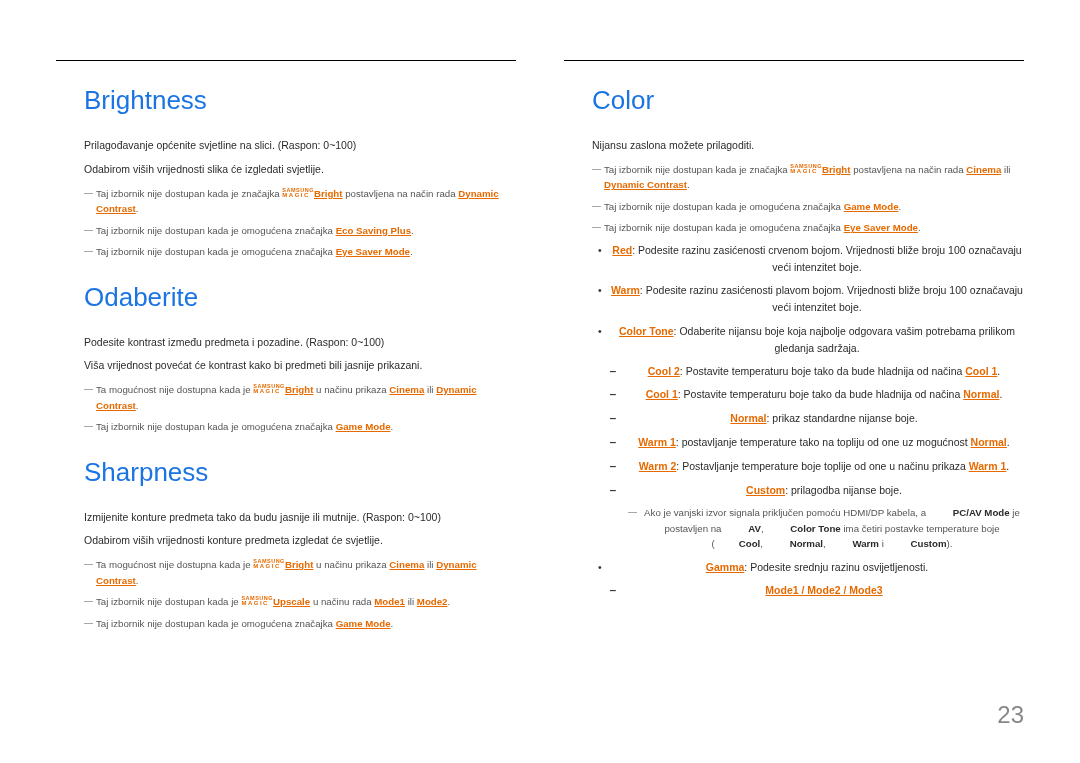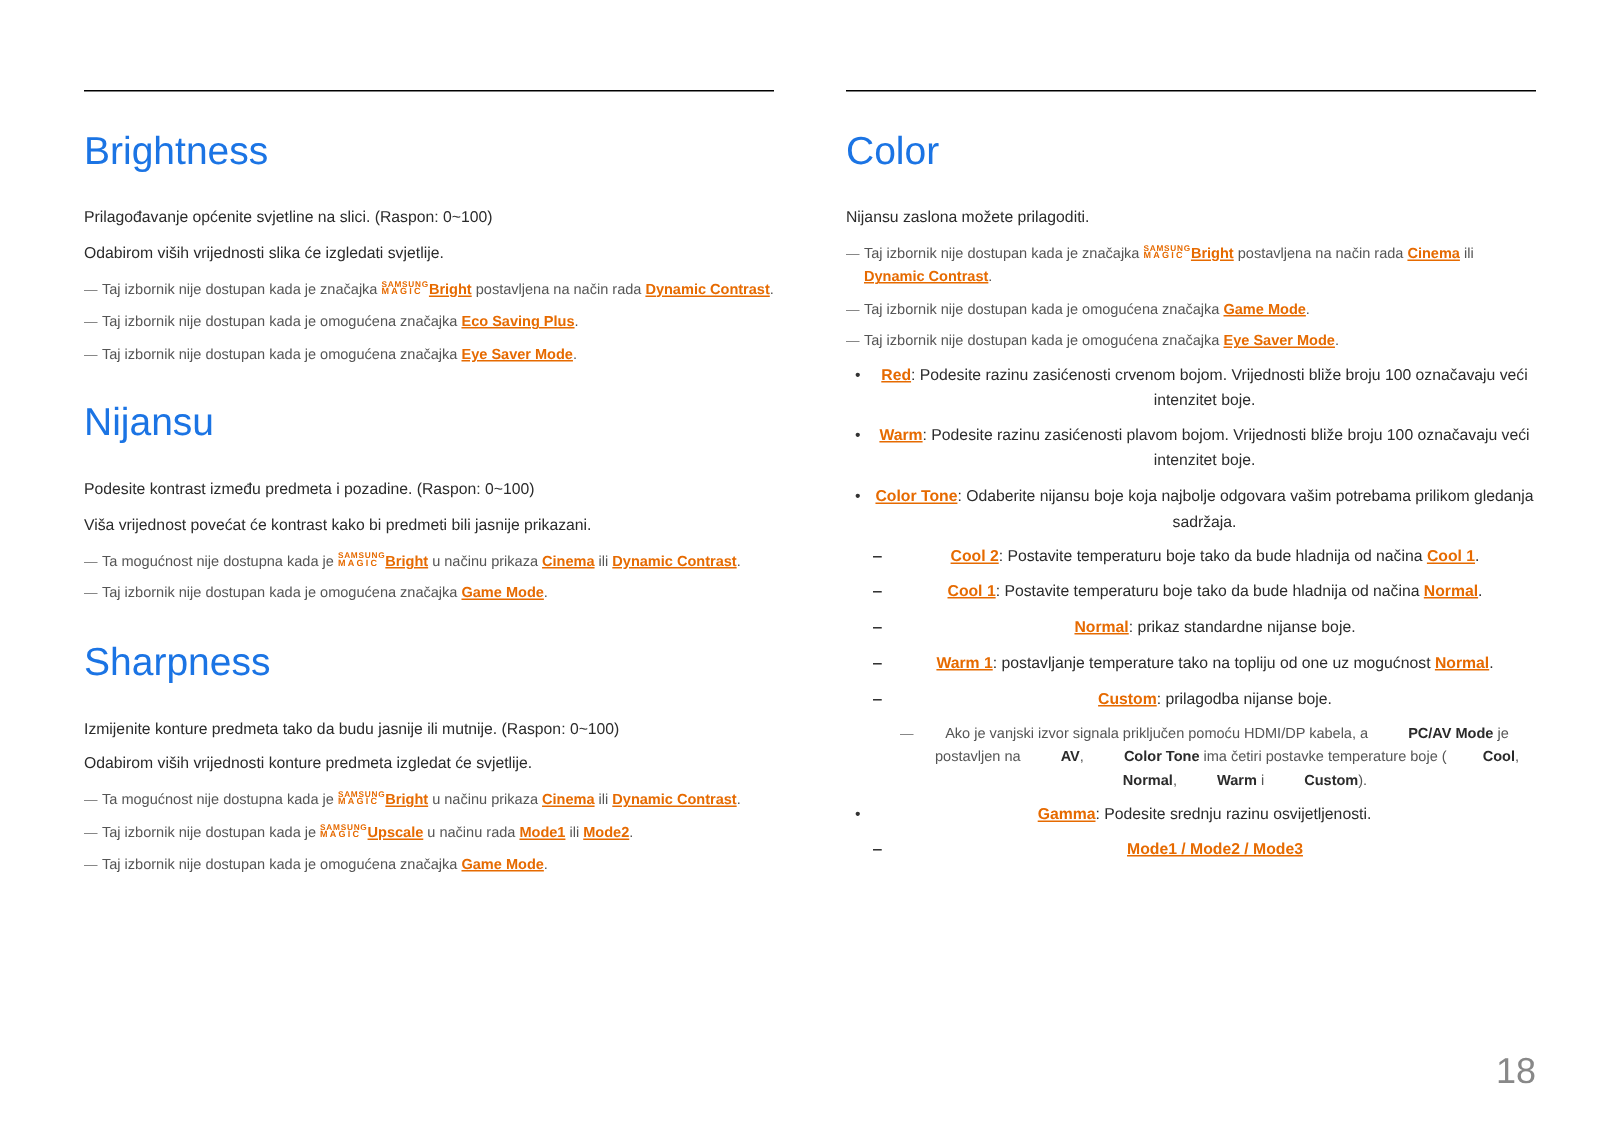--- a/index.html
+++ b/index.html
@@ -134,21 +134,21 @@
     font-size: 9px;
   }
   .page-num {
     position: absolute;
     bottom: 34px;
     right: 56px;
     font-size: 24px;
     color: #888;
     font-weight: 300;
   }
-  .section-block { margin-bottom: 22px; }
+  .section-block { margin-bottom: 22px; margin-left: 28px; }
 </style>
 </head>
 <body>
 
 <div class="page-wrap">
 
   <div class="col">
     <div class="rule-top"></div>
 
     <div class="section-block">
@@ -160,21 +160,21 @@
       </p>
       <p class="note-line">
         <span>Taj izbornik nije dostupan kada je omogućena značajka </span><span class="hl">Eco Saving Plus</span>.
       </p>
       <p class="note-line">
         <span>Taj izbornik nije dostupan kada je omogućena značajka </span><span class="hl">Eye Saver Mode</span>.
       </p>
     </div>
 
     <div class="section-block">
-      <h2 class="section-title">Nijansu</h2>
+      <h2 class="section-title">Odaberite</h2>
       <p class="body-text">Podesite kontrast između predmeta i pozadine. (Raspon: 0~100)</p>
       <p class="body-text">Viša vrijednost povećat će kontrast kako bi predmeti bili jasnije prikazani.</p>
       <p class="note-line">
         <span>Ta mogućnost nije dostupna kada je </span><span class="magic"><span class="magic-top">SAMSUNG</span><span class="magic-bot">MAGIC</span></span><span class="hl">Bright</span><span> u načinu prikaza </span><span class="hl">Cinema</span><span> ili </span><span class="hl">Dynamic Contrast</span>.
       </p>
       <p class="note-line">
         <span>Taj izbornik nije dostupan kada je omogućena značajka </span><span class="hl">Game Mode</span>.
       </p>
     </div>
 
@@ -213,30 +213,31 @@
       <ul class="bullets">
         <li><span class="hl">Red</span><span>: Podesite razinu zasićenosti crvenom bojom. Vrijednosti bliže broju 100 označavaju veći intenzitet boje.</span></li>
         <li><span class="hl">Warm</span><span>: Podesite razinu zasićenosti plavom bojom. Vrijednosti bliže broju 100 označavaju veći intenzitet boje.</span></li>
         <li>
           <span class="hl">Color Tone</span><span>: Odaberite nijansu boje koja najbolje odgovara vašim potrebama prilikom gledanja sadržaja.</span>
           <ul class="sub">
             <li><span class="hl">Cool 2</span><span>: Postavite temperaturu boje tako da bude hladnija od načina </span><span class="hl">Cool 1</span>.</li>
             <li><span class="hl">Cool 1</span><span>: Postavite temperaturu boje tako da bude hladnija od načina </span><span class="hl">Normal</span>.</li>
             <li><span class="hl">Normal</span><span>: prikaz standardne nijanse boje.</span></li>
             <li><span class="hl">Warm 1</span><span>: postavljanje temperature tako na topliju od one uz mogućnost </span><span class="hl">Normal</span>.</li>
+            <li><span class="hl">Warm 2</span><span>: Postavljanje temperature boje toplije od one u načinu prikaza </span><span class="hl">Warm 1</span>.</li>
             <li><span class="hl">Custom</span><span>: prilagodba nijanse boje.</span></li>
           </ul>
           <p class="sub-note">
             <span>Ako je vanjski izvor signala priključen pomoću HDMI/DP kabela, a </span><span class="hlb">PC/AV Mode</span><span> je postavljen na </span><span class="hlb">AV</span><span>, </span><span class="hlb">Color Tone</span><span> ima četiri postavke temperature boje (</span><span class="hlb">Cool</span><span>, </span><span class="hlb">Normal</span><span>, </span><span class="hlb">Warm</span><span> i </span><span class="hlb">Custom</span><span>).</span>
           </p>
         </li>
         <li>
           <span class="hl">Gamma</span><span>: Podesite srednju razinu osvijetljenosti.</span>
           <ul class="sub">
             <li><span class="hl">Mode1 / Mode2 / Mode3</span></li>
           </ul>
         </li>
       </ul>
     </div>
   </div>
 </div>
 
-<div class="page-num">18</div>
+<div class="page-num">23</div>
 
 </body></html>

